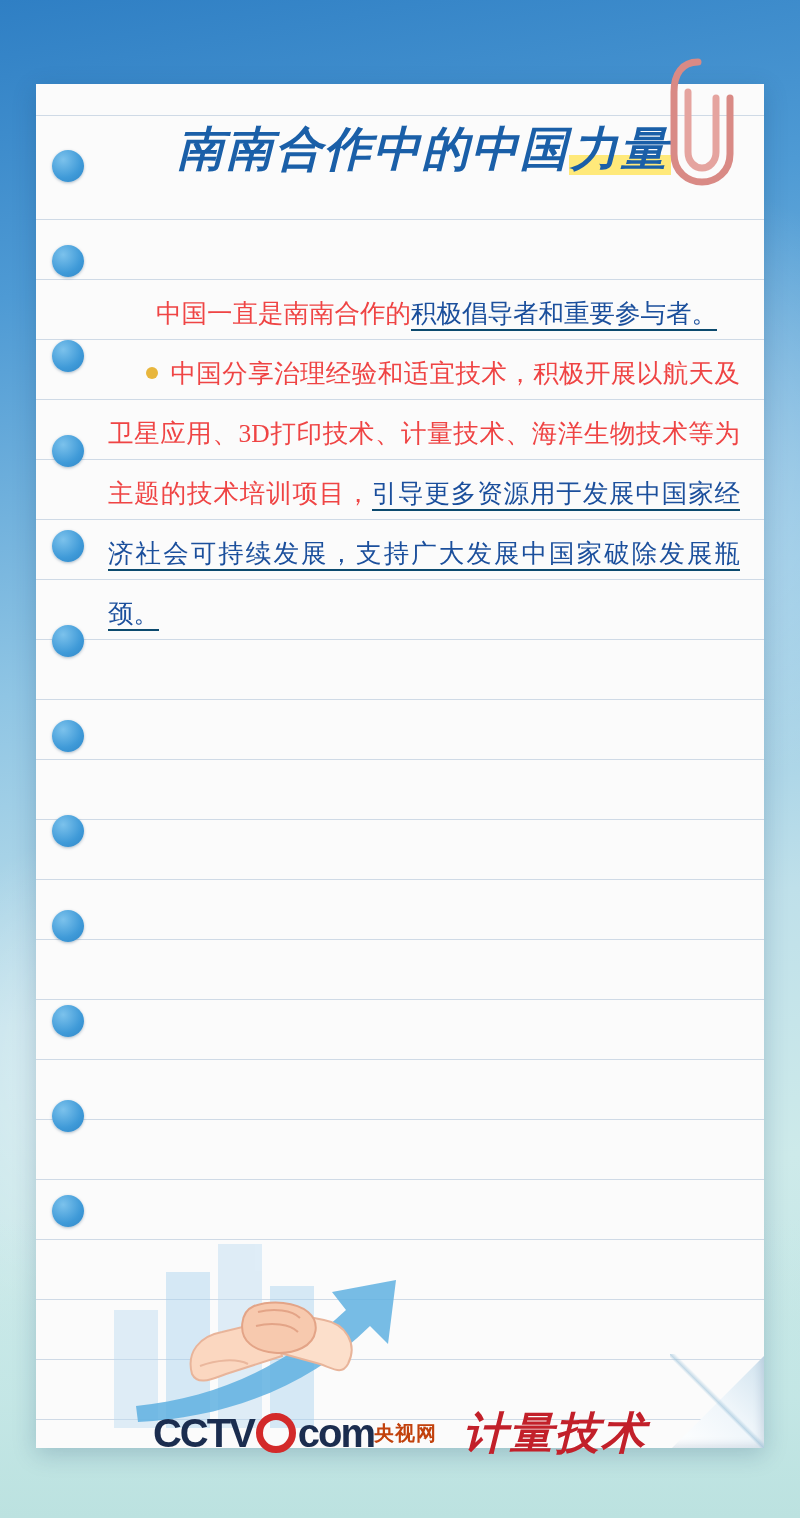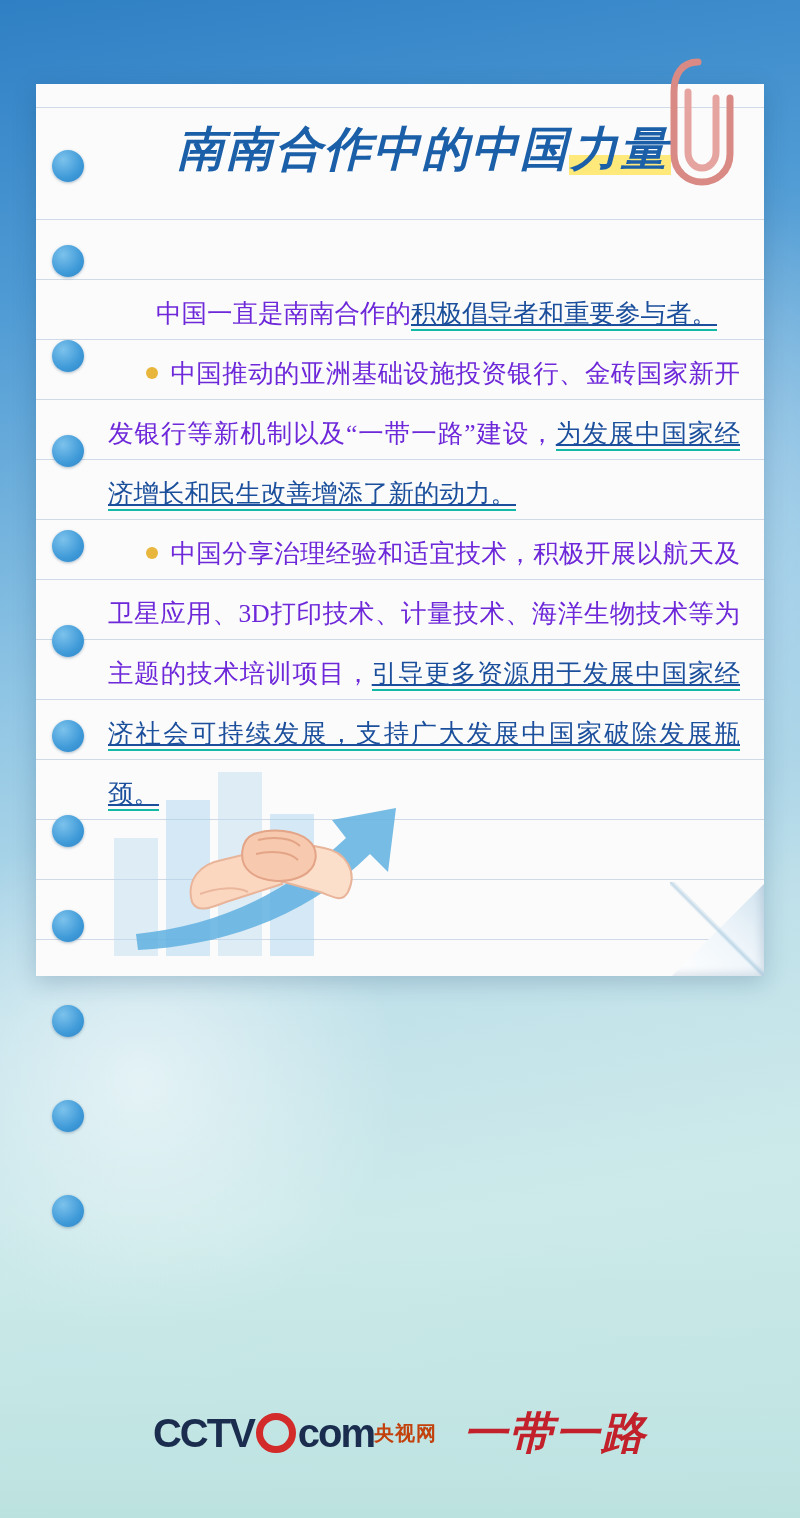--- a/index.html
+++ b/index.html
@@ -21,21 +21,21 @@
     pointer-events: none;
   }
   .bg-wash-3 {
     position: absolute; left: 0; bottom: 0; width: 800px; height: 300px;
     background: linear-gradient(to bottom, rgba(200,235,235,0) 0%, rgba(195,230,229,0.85) 60%, rgba(188,226,224,1) 100%);
     pointer-events: none;
   }
 
   
   .sheet {
-    position: absolute; left: 36px; top: 84px; width: 728px; height: 892px;
+    position: absolute; left: 36px; top: 84px; width: 728px; height: 1364px;
     background: #fbfbfb;
     box-shadow: 0 6px 22px rgba(20,60,100,0.22);
   }
   .sheet-lines {
     position: absolute; inset: 0; overflow: hidden;
     background-image: repeating-linear-gradient(to bottom, rgba(150,175,200,0) 0px, rgba(150,175,200,0) 59px, #cfdae6 59px, #cfdae6 60px);
     background-position: 0 76px;
   }
   
   .fold {
@@ -84,25 +84,24 @@
     margin: 0; position: relative;
   }
   .para.indent { text-indent: 48px; }
   .para.bulleted { text-indent: 0; padding-left: 0; }
   .bullet-dot {
     display: inline-block; width: 12px; height: 12px; border-radius: 50%;
     background: #e8b63c; vertical-align: 3px; margin: 0 12px 0 38px;
   }
   .u {
     color: #1b4f9c;
-    border-bottom: 2px solid #14b8a6;
+    border-bottom: 2px solid #0c4a6e;
     padding-bottom: 1px;
-    text-decoration: underline;
-  }
-  .blk { color: #6d28d9; }
+  }
+  .blk { color: #ef4444; }
   .gap-line { height: 60px; }
 
   
   .illus { position: absolute; left: 60px; bottom: 8px; width: 420px; height: 280px; }
 
   
   .footer {
     position: absolute; left: 0; bottom: 40px; width: 800px; height: 90px;
     display: flex; align-items: center; justify-content: center; gap: 26px;
   }
@@ -139,21 +138,20 @@
 
   <div class="content">
     <div class="title">
       <span>南南合作中的中国</span><span class="hl">力量</span>
     </div>
 
     <div class="gap-line"></div>
 
     <div id="paragraphs">
         <div class="para indent"><span class="blk">中国一直是南南合作的</span><span class="u">积极倡导者和重要参与者。</span></div>
-        <div class="para bulleted"><span class="bullet-dot"></span><span class="blk">中国推动的亚洲基础设施投资银行、金砖国家新开发银行等新机制以及“一带一路”建设，</span><span class="u">为发展中国家经济增长和民生改善增添了新的动力。</span></div>
         <div class="para bulleted"><span class="bullet-dot"></span><span class="blk">中国分享治理经验和适宜技术，积极开展以航天及卫星应用、3D打印技术、计量技术、海洋生物技术等为主题的技术培训项目，</span><span class="u">引导更多资源用于发展中国家经济社会可持续发展，支持广大发展中国家破除发展瓶颈。</span></div>
       </div>
   </div>
 
   <div class="illus">
     <svg viewBox="0 0 420 280" width="420" height="280">
       <g opacity="0.45">
         <rect x="18" y="150" width="44" height="118" fill="#bcdcf2"></rect>
         <rect x="70" y="112" width="44" height="156" fill="#a9d3ef"></rect>
         <rect x="122" y="84" width="44" height="184" fill="#bcdcf2"></rect>
@@ -200,14 +198,14 @@
 <div class="footer">
   <div class="cctv-logo">
     <span class="cctv-text">CCTV</span>
     <span class="cctv-ring"></span>
     <span class="cctv-text">com</span>
     <span class="cctv-cn">
       <b>央视网</b>
       <span></span>
     </span>
   </div>
-  <div class="tiantian">一带一路</div>
+  <div class="tiantian">计量技术</div>
 </div>
 
 </body></html>

